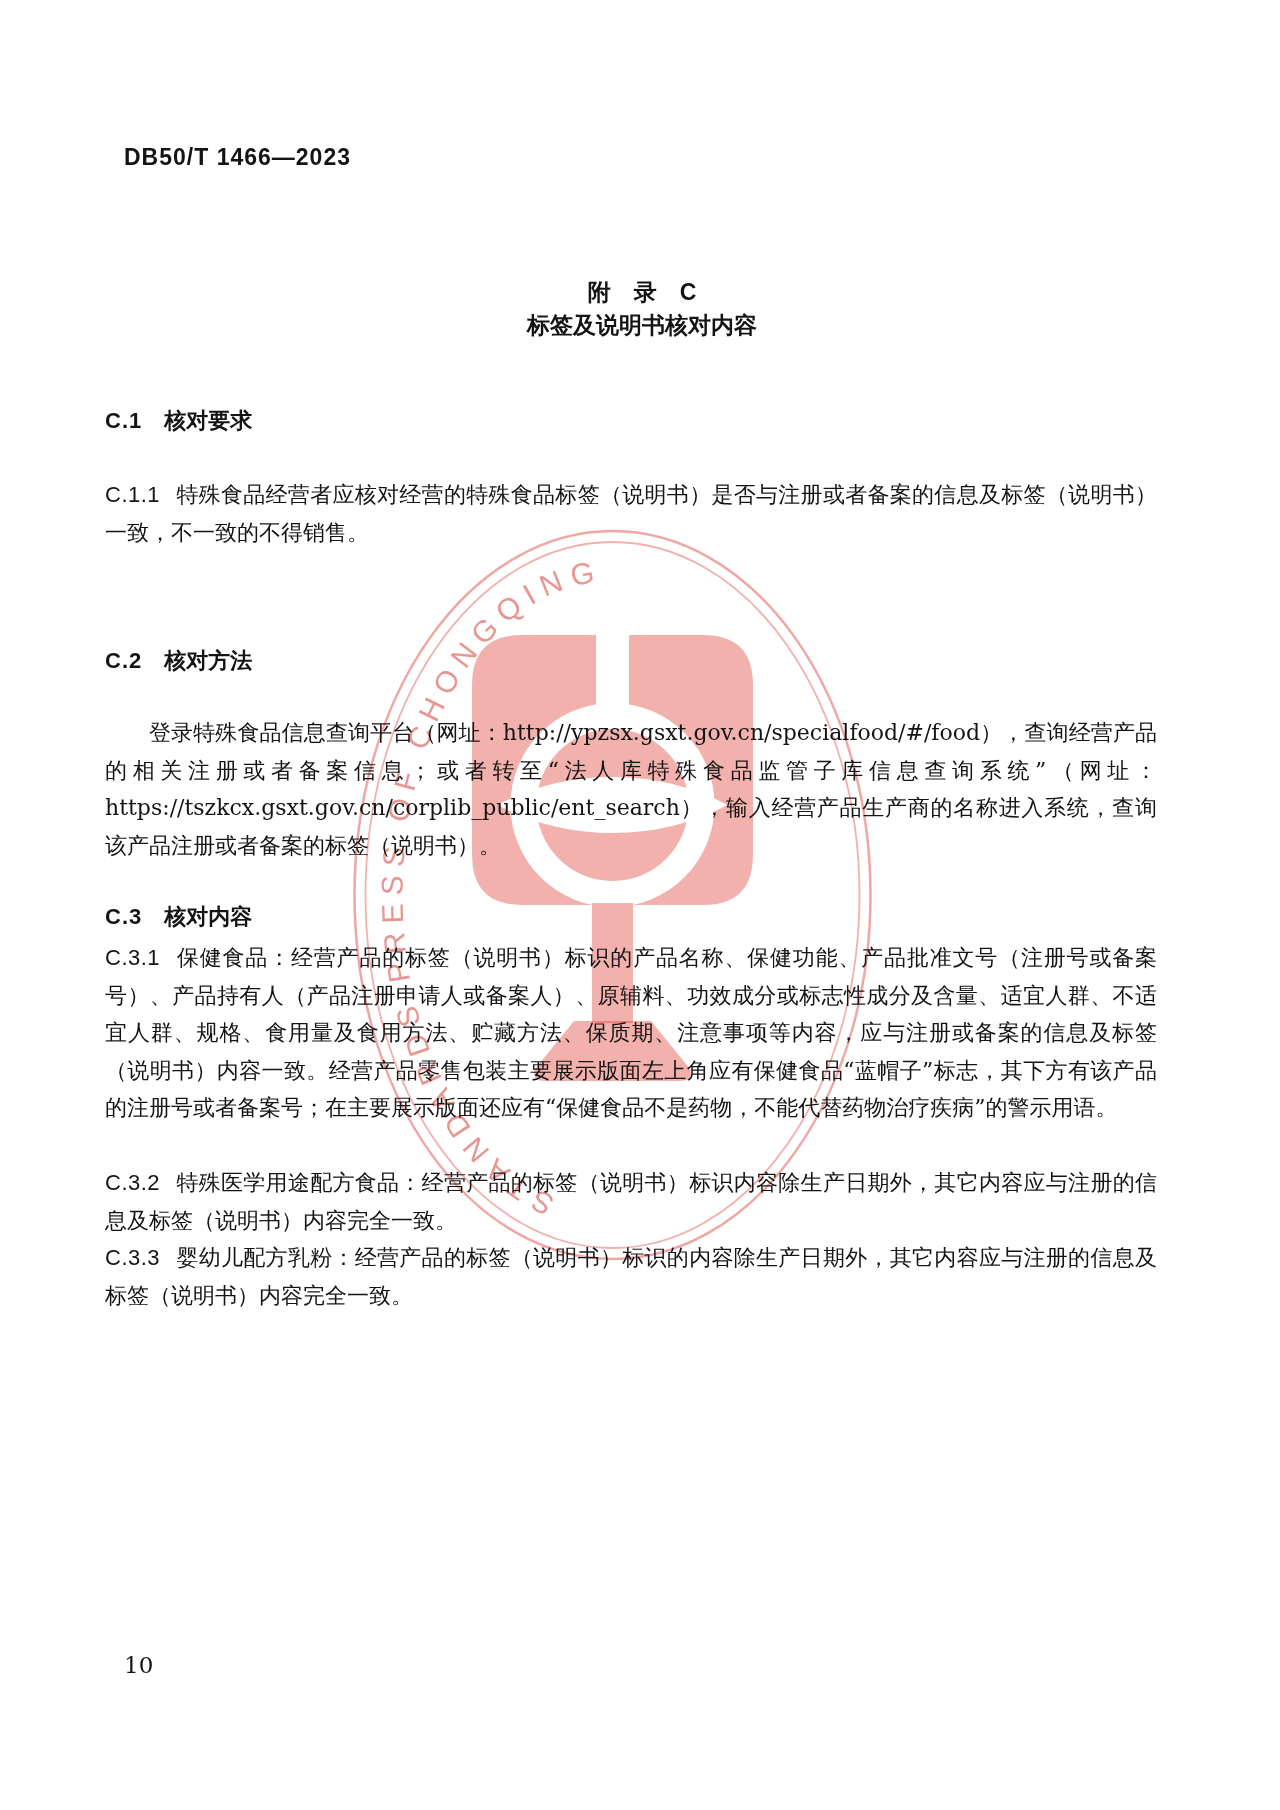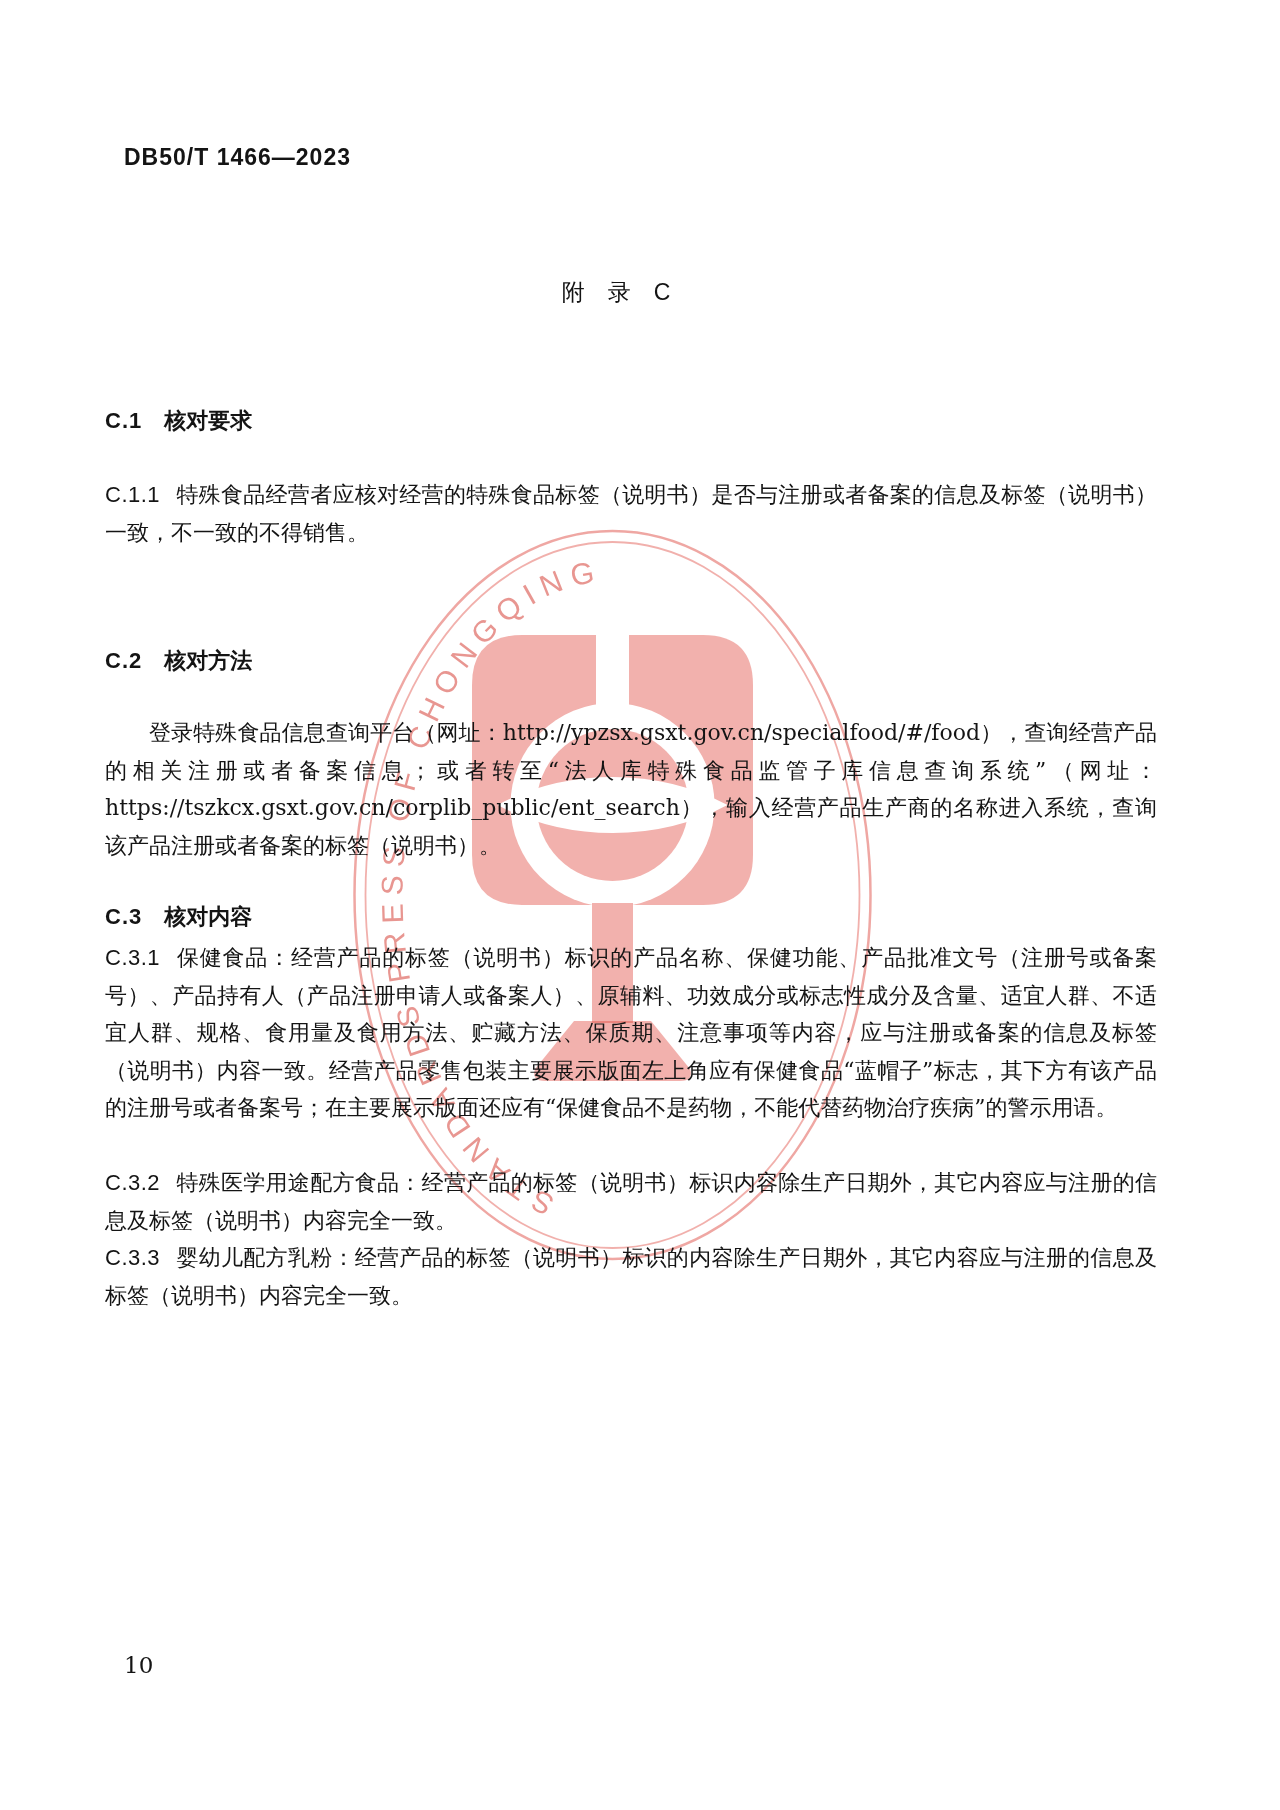--- a/index.html
+++ b/index.html
@@ -23,24 +23,24 @@
     pointer-events: none;
   }
   
   .layer { position: absolute; z-index: 1; }
   .std-code {
     left: 124px; top: 144px;
     font-family: "Liberation Sans", sans-serif;
     font-size: 23px; letter-spacing: 1px; font-weight: 700; text-align: right;
   }
   .titles {
-    left: 90px; top: 276px; width: 1052px;
+    left: 116px; top: 276px; width: 1052px;
     text-align: center;
     font-family: "Liberation Sans", sans-serif;
-    font-weight: 400;
+    font-weight: 700;
     font-size: 23px; line-height: 33px;
   }
   .section-heading {
     left: 105px;
     font-family: "Liberation Sans", sans-serif;
     font-weight: 700;
     font-size: 22px; line-height: 30px;
   }
   .section-heading .sec-num { margin-right: 22px; letter-spacing: 1px; }
   .para {
@@ -103,20 +103,21 @@
 
         <path d="M 234 506 L 311 506 L 350 554 Q 354 566 340 566 L 205 566 Q 191 566 195 554 Z" fill="rgba(224,69,60,0.42)"></path>
       </g>
     </svg>
   </div>
 
   <div class="layer std-code">DB50/T 1466—2023</div>
 
   <div class="layer titles">
     <div>附　录　C</div>
+    <div>标签及说明书核对内容</div>
   </div>
 
   <div class="layer section-heading h-c1">
     <span class="sec-num">C.1</span><span>核对要求</span>
   </div>
   <p class="layer para p-c11">
     <span class="clause-num">C.1.1</span><span>特殊食品经营者应核对经营的特殊食品标签（说明书）是否与注册或者备案的信息及标签（说明书）一致，不一致的不得销售。</span>
   </p>
 
   <div class="layer section-heading h-c2">

